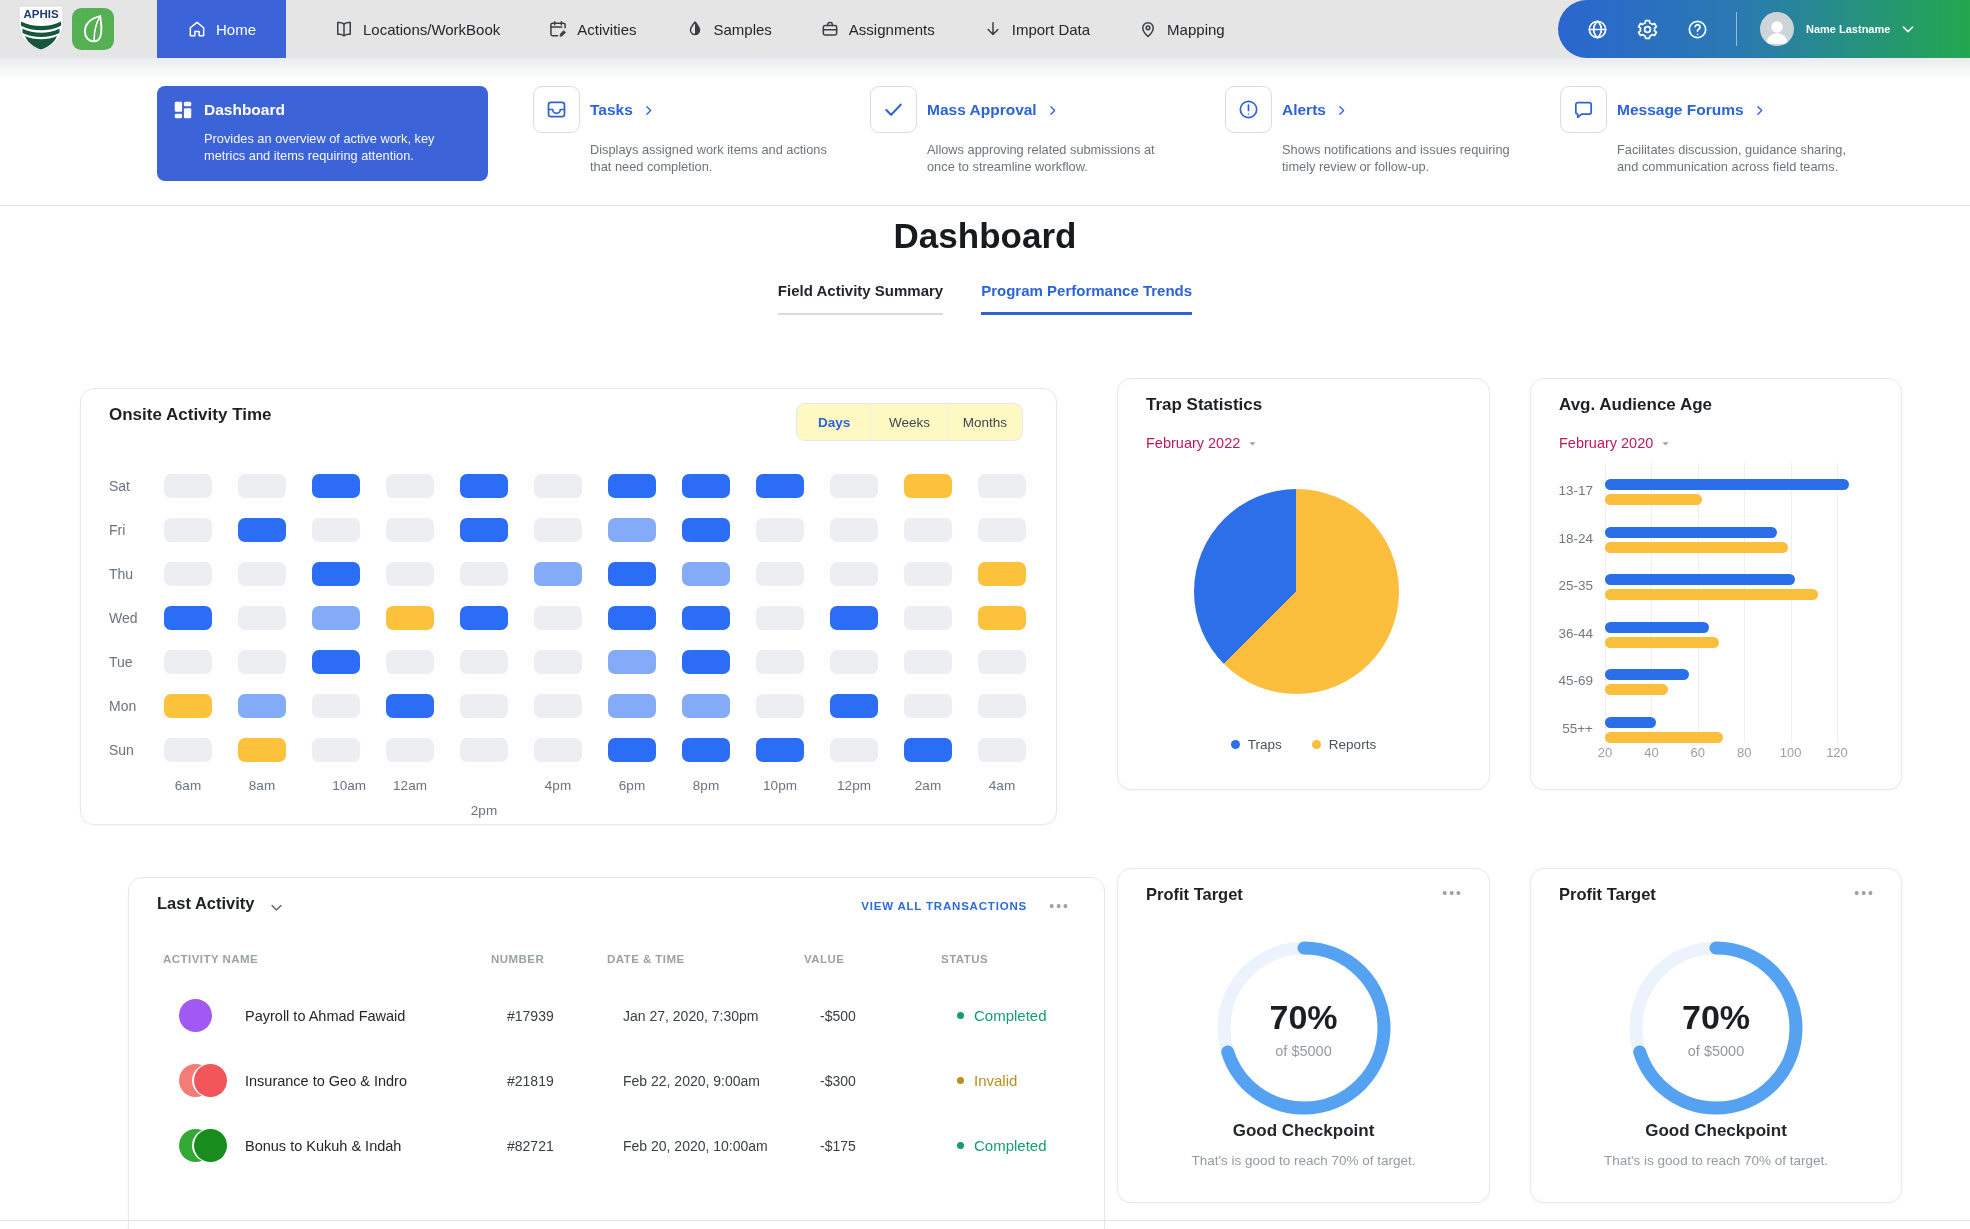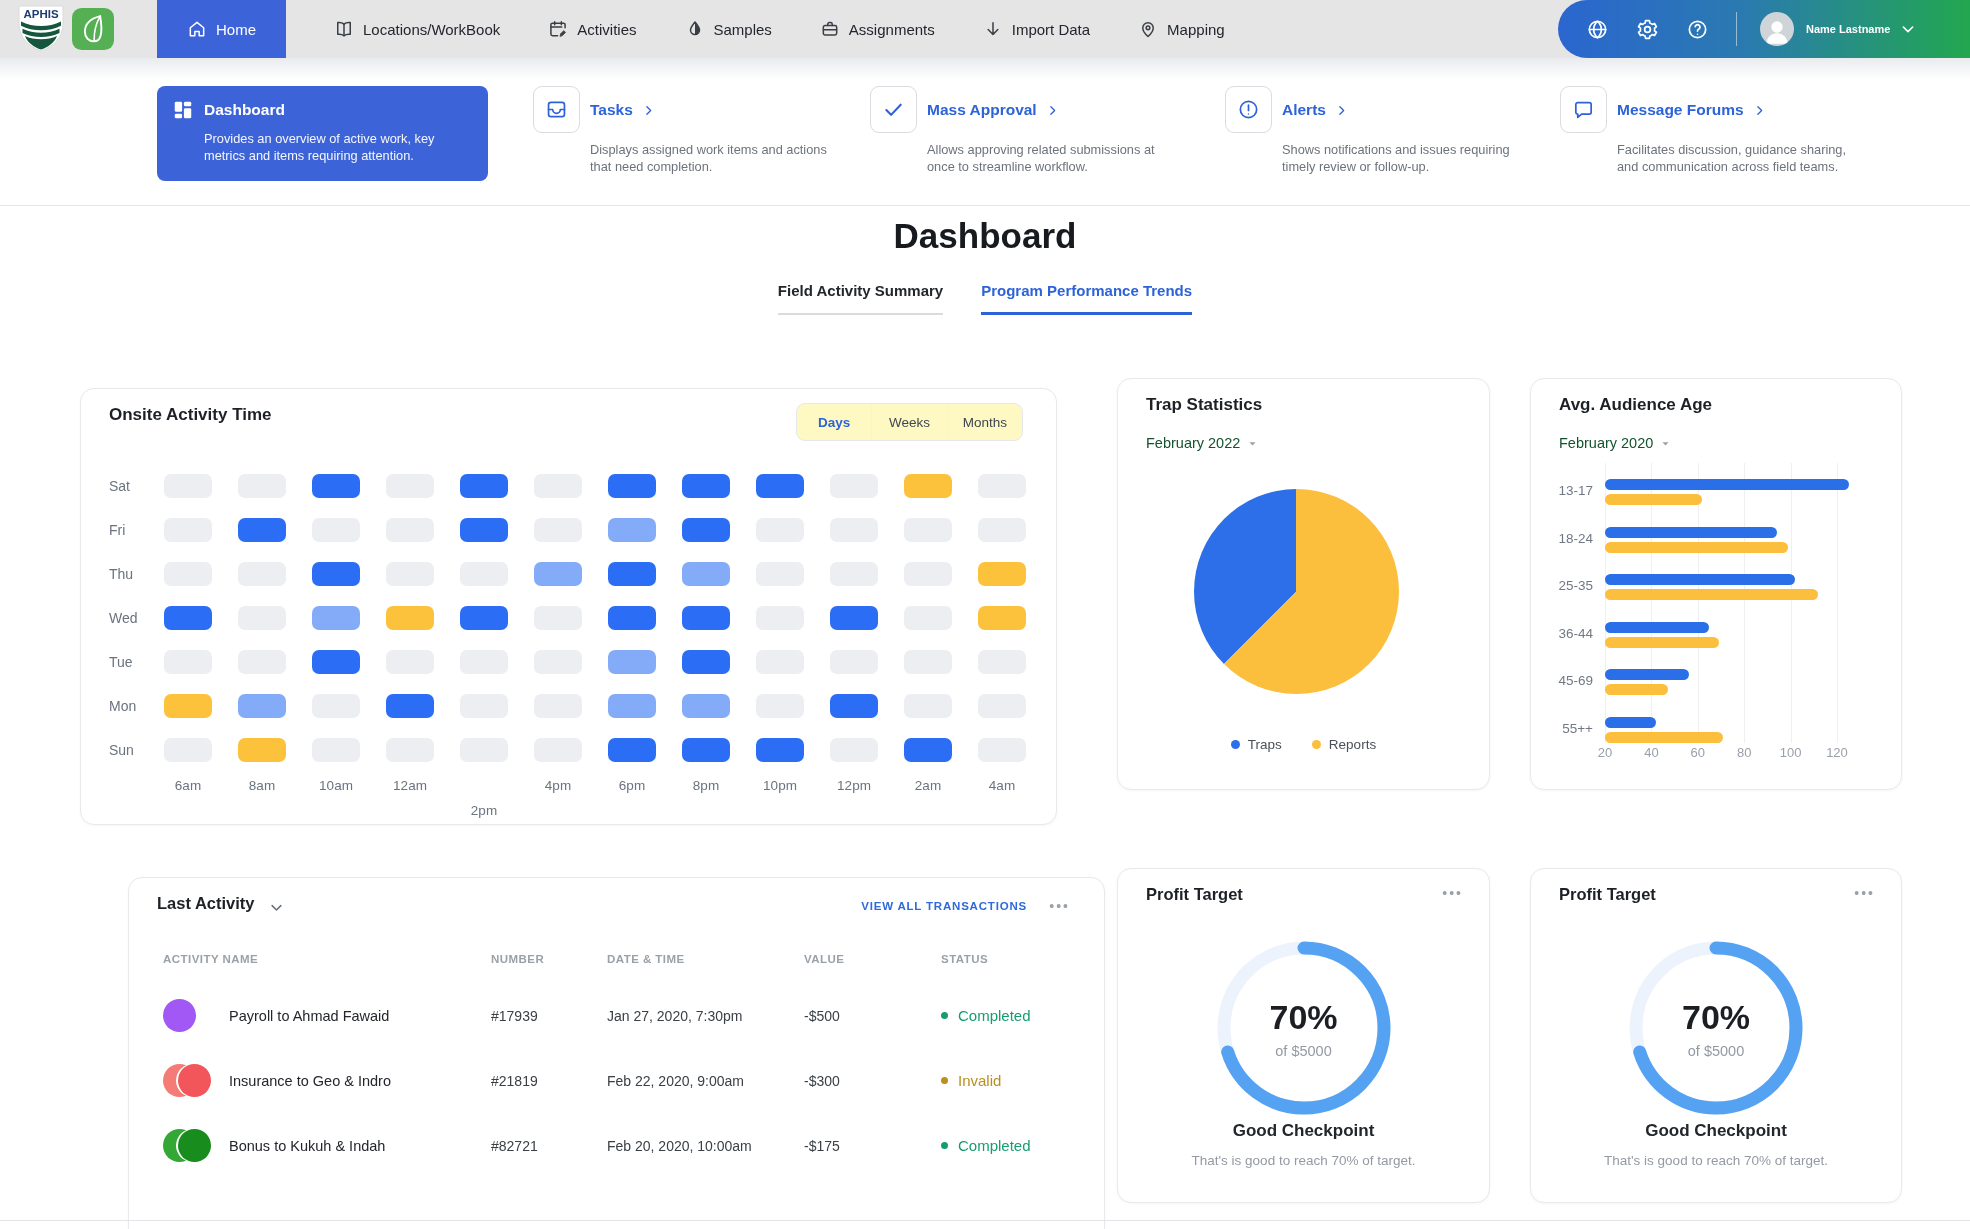--- a/index.html
+++ b/index.html
@@ -51,21 +51,21 @@
   .page-title { position:absolute; left:0; top:216px; width:1970px; text-align:center;
                 font-size:35px; font-weight:700; color:#171a1f; }
   #tabs { position:absolute; left:0; top:282px; width:1970px; display:flex; justify-content:center; gap:38px; }
   .tab { font-size:15px; font-weight:700; color:#23272d; padding-bottom:13px; border-bottom:2px solid #d9dcdf; cursor:pointer; }
   .tab.active { color:#2d63d8; border-bottom:3px solid #2d63d8; }
 
   
   .card { position:absolute; background:#fff; border:1px solid #e7e9ec; border-radius:14px;
           box-shadow:0 1px 3px rgba(20,30,50,.04); }
   .card-title { position:absolute; left:28px; top:16px; font-size:17px; font-weight:600; color:#1d2126; }
-  .card-sub { position:absolute; left:28px; top:56px; font-size:14.5px; color:#14532d; display:flex; align-items:center; gap:7px; cursor:pointer; }
+  .card-sub { position:absolute; left:28px; top:56px; font-size:14.5px; color:#be185d; display:flex; align-items:center; gap:7px; cursor:pointer; }
   .caret { width:11px; height:11px; color:#98a0a8; display:inline-block; }
   .dots-menu { position:absolute; right:26px; top:16px; color:#9aa1a9; font-size:14px; letter-spacing:2px; cursor:pointer; }
 
   
   #onsite-card { left:80px; top:388px; width:977px; height:437px; }
   #range-toggle { position:absolute; right:33px; top:14px; height:38px; width:227px; border:1px solid #e5e7ea;
                   border-radius:9px; display:flex; align-items:stretch; overflow:hidden; background:#fef9c3; }
   .seg { flex:1; display:flex; align-items:center; justify-content:center; font-size:13.5px; color:#3f4651; cursor:pointer; border-left:1px solid #eff1f3; }
   .seg:first-child { border-left:none; }
   .seg.active { color:#2d63d8; font-weight:600; }
@@ -92,21 +92,21 @@
   
   #activity-card { left:80px; top:877px; width:977px; height:414px;margin-left:48px; }
   .la-chev { position:absolute; left:140px; top:22px; width:15px; height:15px; color:#6a7078; cursor:pointer; }
   .view-all { position:absolute; right:77px; top:22px; font-size:11.5px; font-weight:700; letter-spacing:.07em; color:#2e6adb; cursor:pointer; }
   .la-dots { position:absolute; right:34px; top:20px; color:#9aa1a9; font-size:14px; letter-spacing:2px; cursor:pointer; }
   .t-grid { display:grid; grid-template-columns:66px 262px 116px 197px 137px 1fr; align-items:center;
             padding-left:34px; padding-right:60px; }
   #activity-header { position:absolute; left:0; right:0; top:72px; height:18px;
                      font-size:11.5px; font-weight:700; color:#9aa1a9; letter-spacing:.04em; }
   #activity-header .hc0 { grid-column:1 / 3; }
-  #activity-rows { position:absolute; left:0; right:0; top:105px; }
+  #activity-rows { position:absolute; left:16px; right:0; top:105px; }
   .t-row { height:65px; cursor:pointer; }
   .t-avatar { position:relative; height:33px; }
   .av-c { position:absolute; top:0; width:33px; height:33px; border-radius:50%; }
   .av-c.av-overlap { left:15px; box-shadow:-2px 0 0 0 #fff; }
   .t-name { font-size:14.5px; font-weight:500; color:#23262c; }
   .t-num,.t-date,.t-val { font-size:14px; color:#3b4046; }
   .t-status { font-size:15px; font-weight:500; display:flex; align-items:center; }
   .s-dot { width:7px; height:7px; border-radius:50%; margin-right:10px; }
 
   
@@ -435,21 +435,21 @@
       <div class="hm-cell" style="left: 379px; top: 349px; background: rgb(236, 238, 242);"></div>
       <div class="hm-cell" style="left: 453px; top: 349px; background: rgb(236, 238, 242);"></div>
       <div class="hm-cell" style="left: 527px; top: 349px; background: rgb(43, 110, 245);"></div>
       <div class="hm-cell" style="left: 601px; top: 349px; background: rgb(43, 110, 245);"></div>
       <div class="hm-cell" style="left: 675px; top: 349px; background: rgb(43, 110, 245);"></div>
       <div class="hm-cell" style="left: 749px; top: 349px; background: rgb(236, 238, 242);"></div>
       <div class="hm-cell" style="left: 823px; top: 349px; background: rgb(43, 110, 245);"></div>
       <div class="hm-cell" style="left: 897px; top: 349px; background: rgb(236, 238, 242);"></div>
       <div class="hm-collabel" style="left: 107px; top: 389px;">6am</div>
       <div class="hm-collabel" style="left: 181px; top: 389px;">8am</div>
-      <div class="hm-collabel" style="left: 255px; top: 389px;">10am</div>
+      <div class="hm-collabel" style="left: 255px; top: 389px; text-align: right;">10am</div>
       <div class="hm-collabel" style="left: 329px; top: 389px;">12am</div>
       <div class="hm-collabel" style="left: 403px; top: 389px; margin-top: 25px;">2pm</div>
       <div class="hm-collabel" style="left: 477px; top: 389px;">4pm</div>
       <div class="hm-collabel" style="left: 551px; top: 389px;">6pm</div>
       <div class="hm-collabel" style="left: 625px; top: 389px;">8pm</div>
       <div class="hm-collabel" style="left: 699px; top: 389px;">10pm</div>
       <div class="hm-collabel" style="left: 773px; top: 389px;">12pm</div>
       <div class="hm-collabel" style="left: 847px; top: 389px;">2am</div>
       <div class="hm-collabel" style="left: 921px; top: 389px;">4am</div>
     </div>

